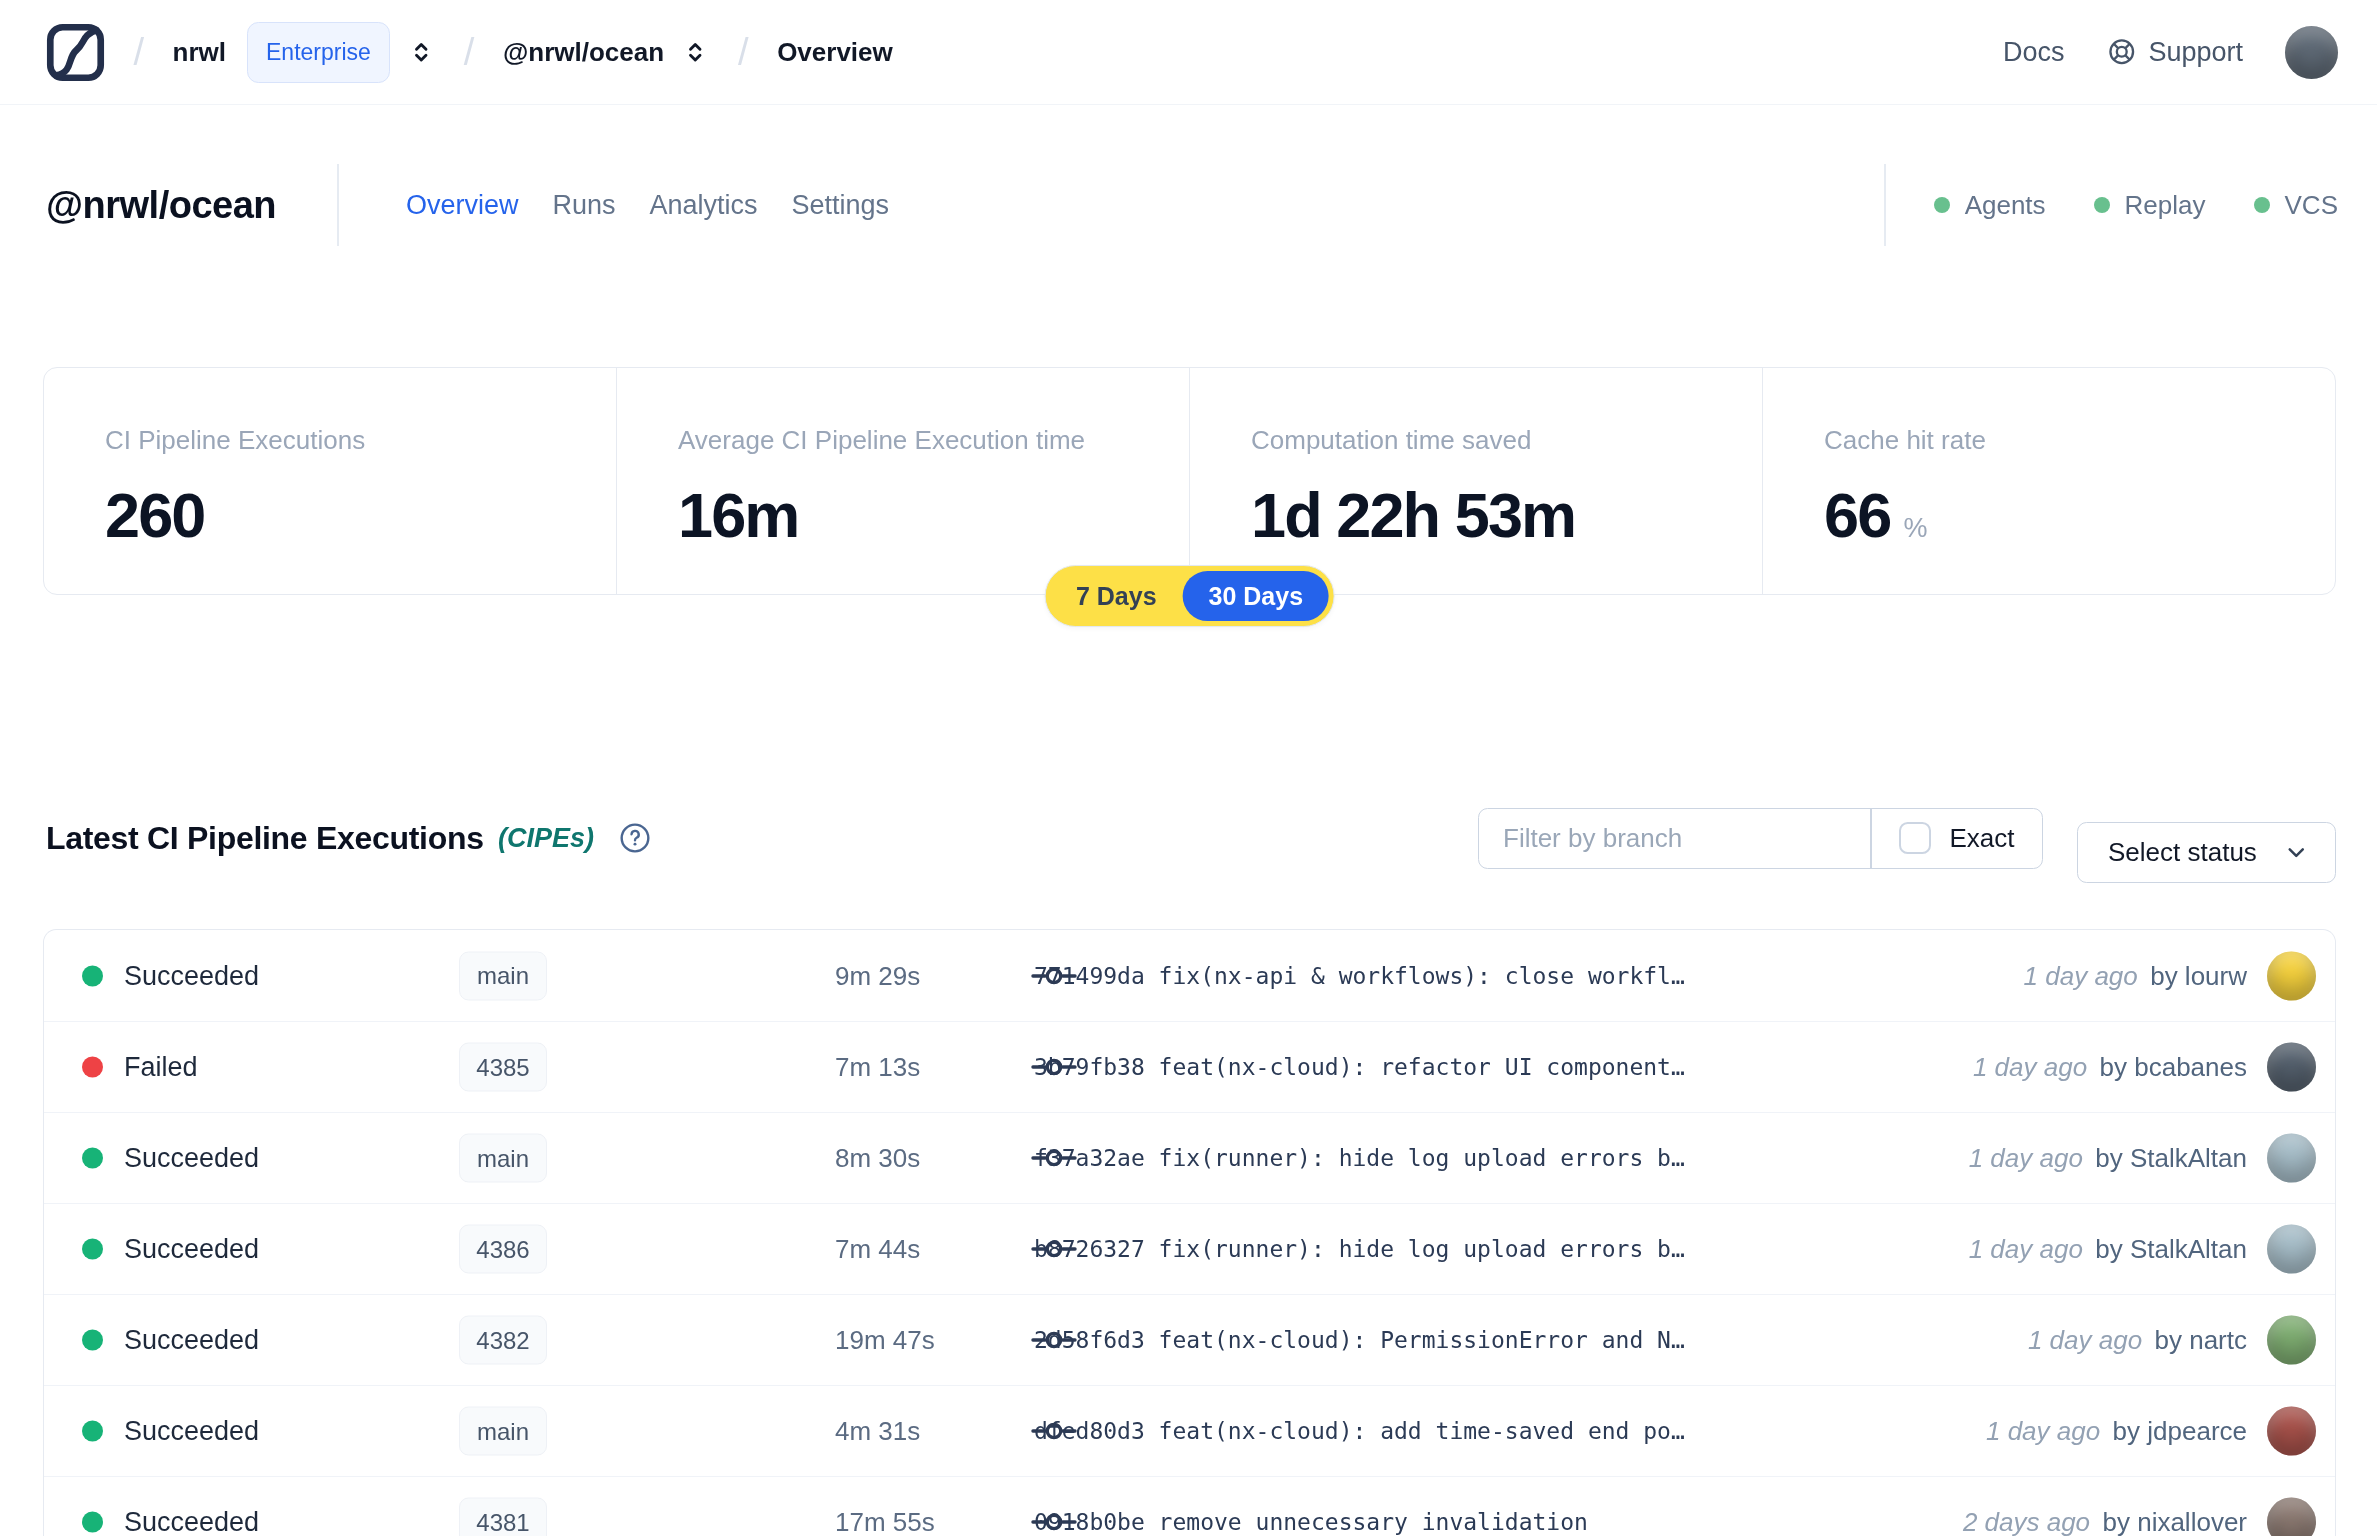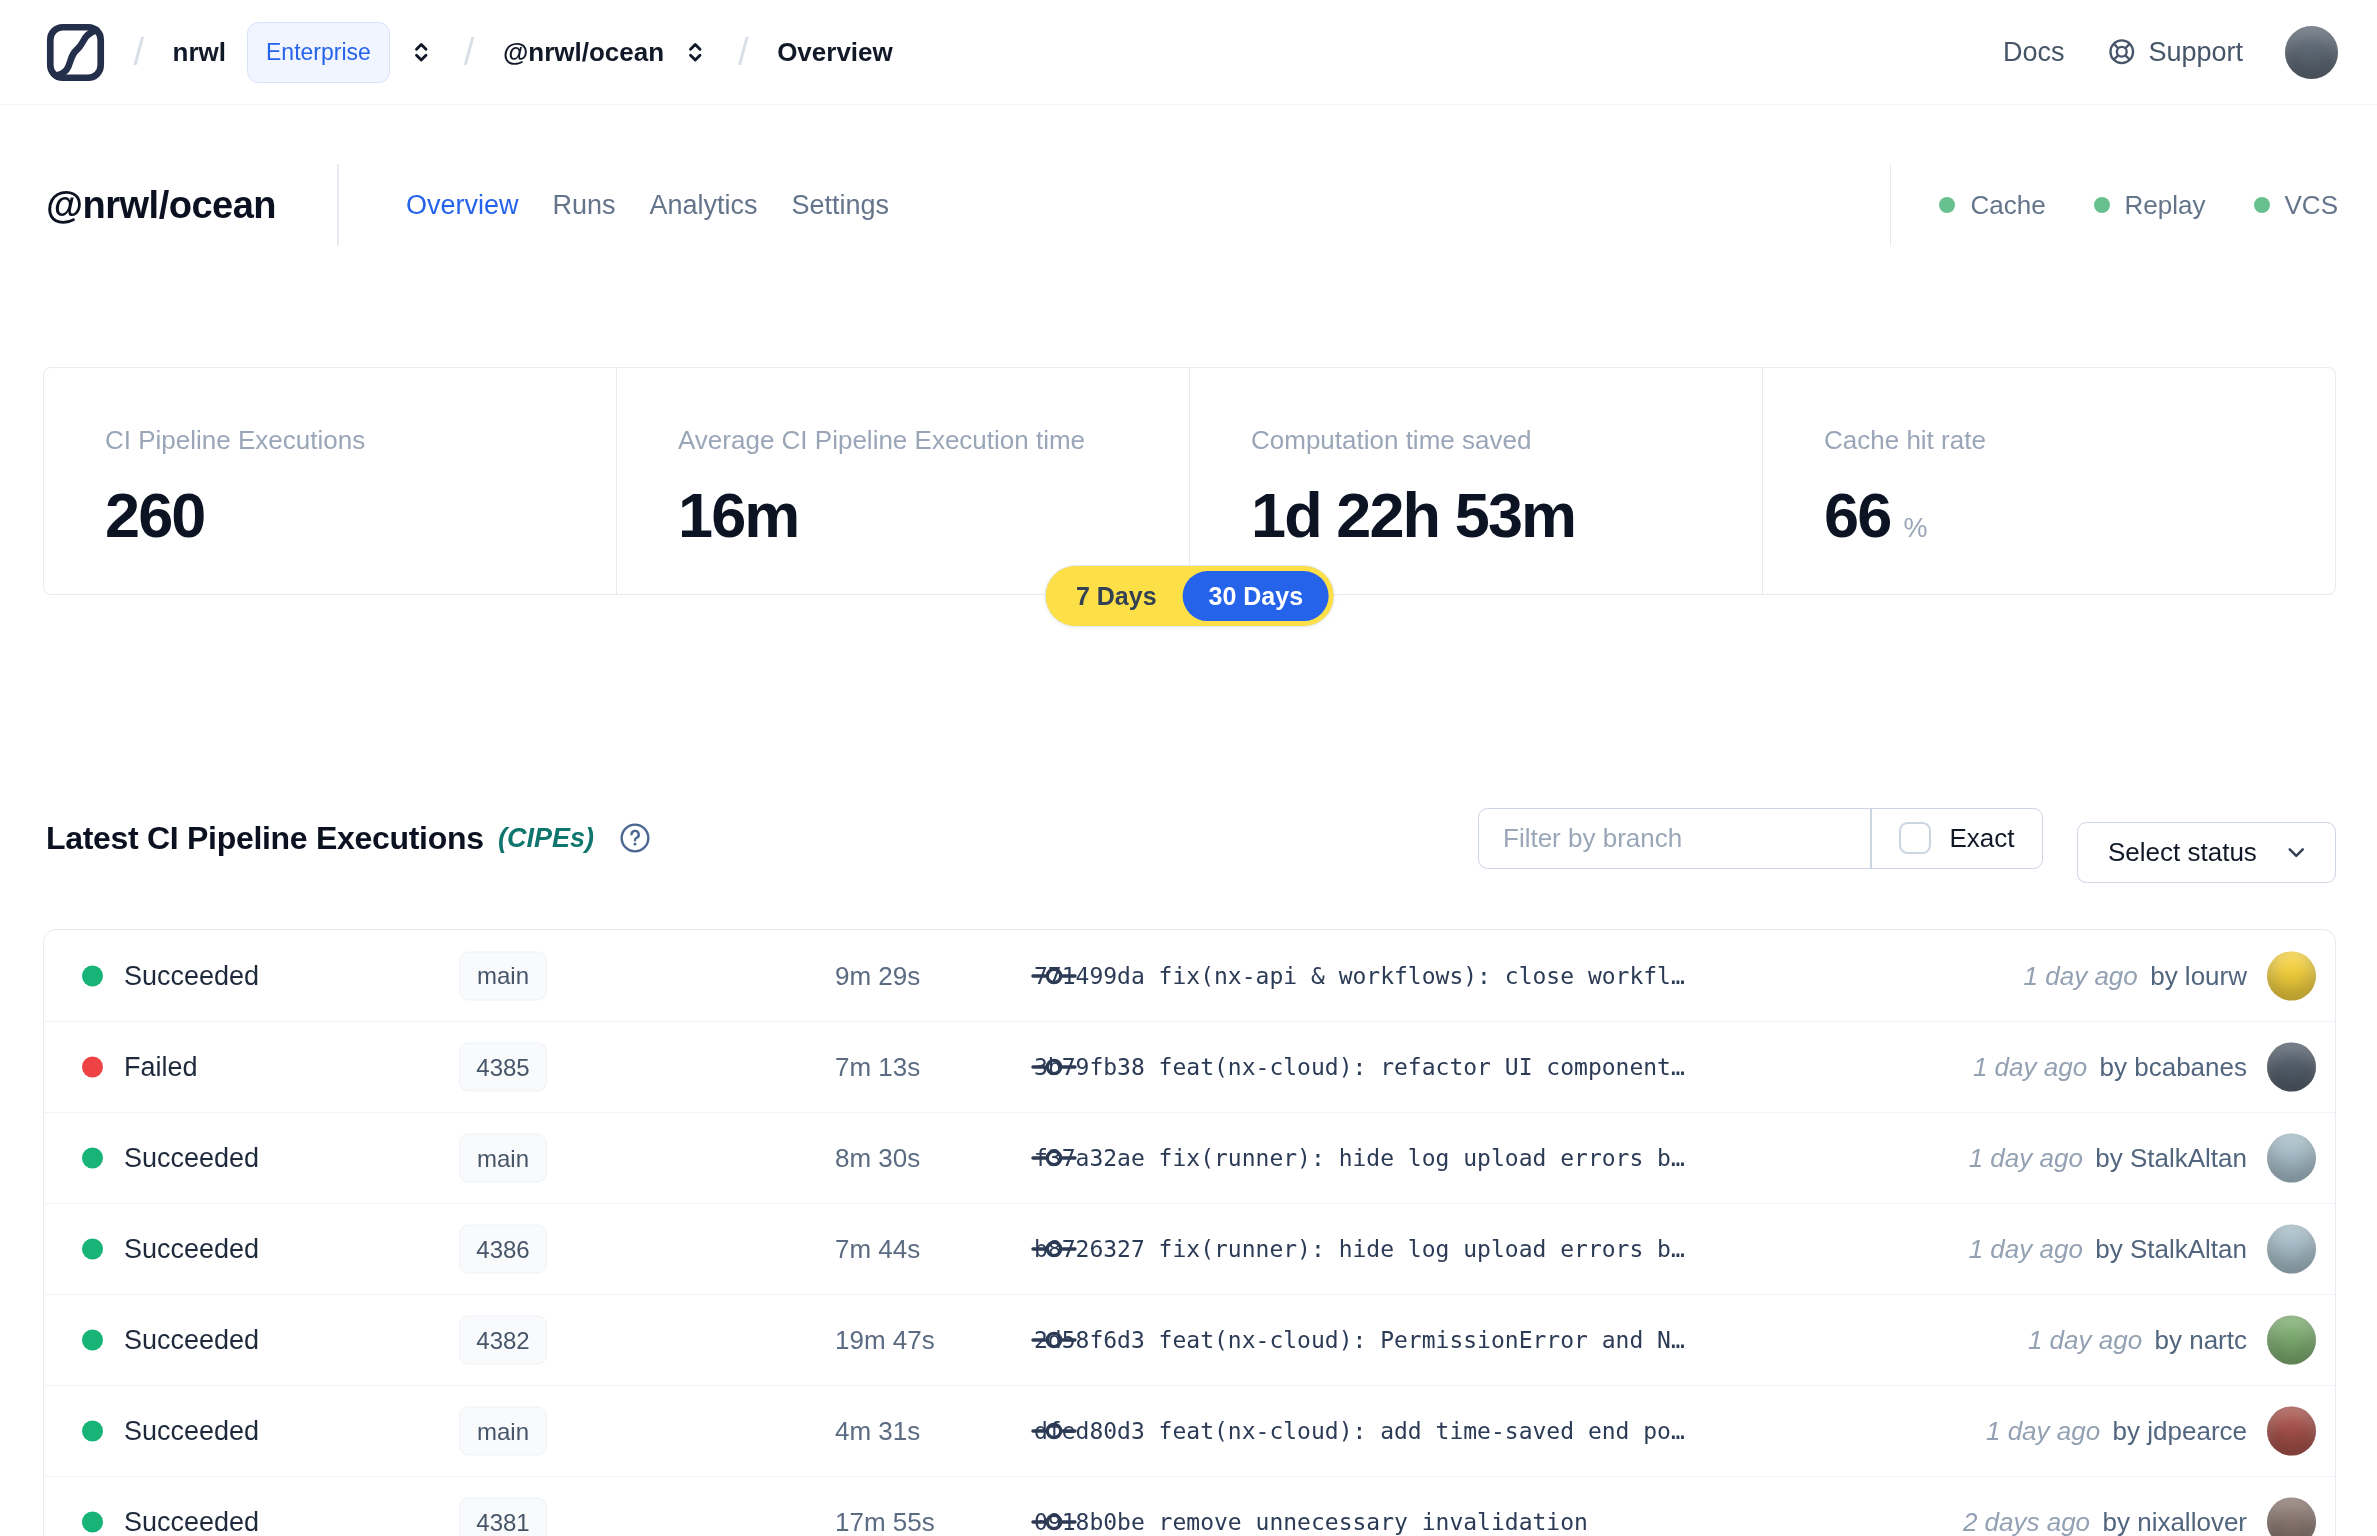--- a/index.html
+++ b/index.html
@@ -35,21 +35,21 @@
   .tabs { display:flex; gap:34px; margin-left:67px; }
   .tab { font-size:27px; color:#64748b; cursor:pointer; }
   .tab.active { color:#2563eb; }
   .ints { margin-left:auto; display:flex; align-items:center; }
   .int { display:flex; align-items:center; gap:15px; margin-left:48px; }
   .int-dot { width:16px; height:16px; border-radius:50%; }
   .int-label { font-size:26px; color:#64748b; }
 
   
   .stats { position:relative; margin:121px 42px 0 43px; }
-  .cards { display:flex; height:228px; border:1.9px solid #e6eaf1; border-radius:8px; background:#fff; }
+  .cards { display:flex; height:228px; border:1.9px solid #e6eaf1; border-radius:14px; background:#fff; }
   .card { flex:1; padding:57px 0 0 61px; }
   .card + .card { border-left:1.9px solid #e6eaf1; }
   .card-label { font-size:26px; font-weight:500; color:#9aa6b8; }
   .card-value { margin-top:23px; font-size:63px; font-weight:700; color:#0c1424;
                 letter-spacing:-1.9px; display:flex; align-items:baseline; gap:13.3px; }
   .card-suffix { font-size:27px; font-weight:500; color:#9aa6b8; letter-spacing:0; }
 
   .range-toggle { position:absolute; left:50%; bottom:0; transform:translate(-50%,52%);
     background:#fde047; border:1.9px solid #e3e9f0; border-radius:950px; display:flex;
     align-items:center; padding:4.8px; box-shadow:0 1.9px 5.7px rgba(15,23,42,.04); }
@@ -139,21 +139,21 @@
   <div class="tabs">
     <span class="tab active">Overview</span>
     <span class="tab">Runs</span>
     <span class="tab">Analytics</span>
     <span class="tab">Settings</span>
   </div>
   <div class="ints">
     <span class="vdiv"></span>
     <span class="int">
       <span class="int-dot" style="background: rgb(104, 192, 142);"></span>
-      <span class="int-label">Cache</span>
+      <span class="int-label">Agents</span>
     </span>
     <span class="int">
       <span class="int-dot" style="background: rgb(104, 192, 142);"></span>
       <span class="int-label">Replay</span>
     </span>
     <span class="int">
       <span class="int-dot" style="background: rgb(104, 192, 142);"></span>
       <span class="int-label">VCS</span>
     </span>
   </div>

